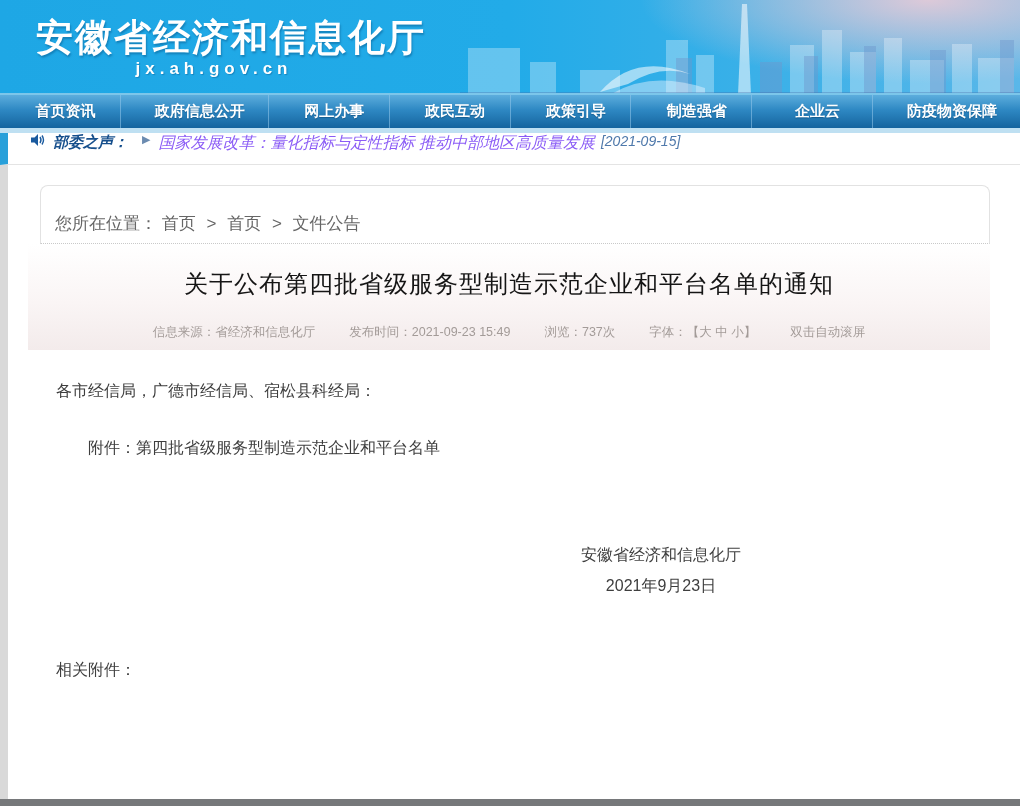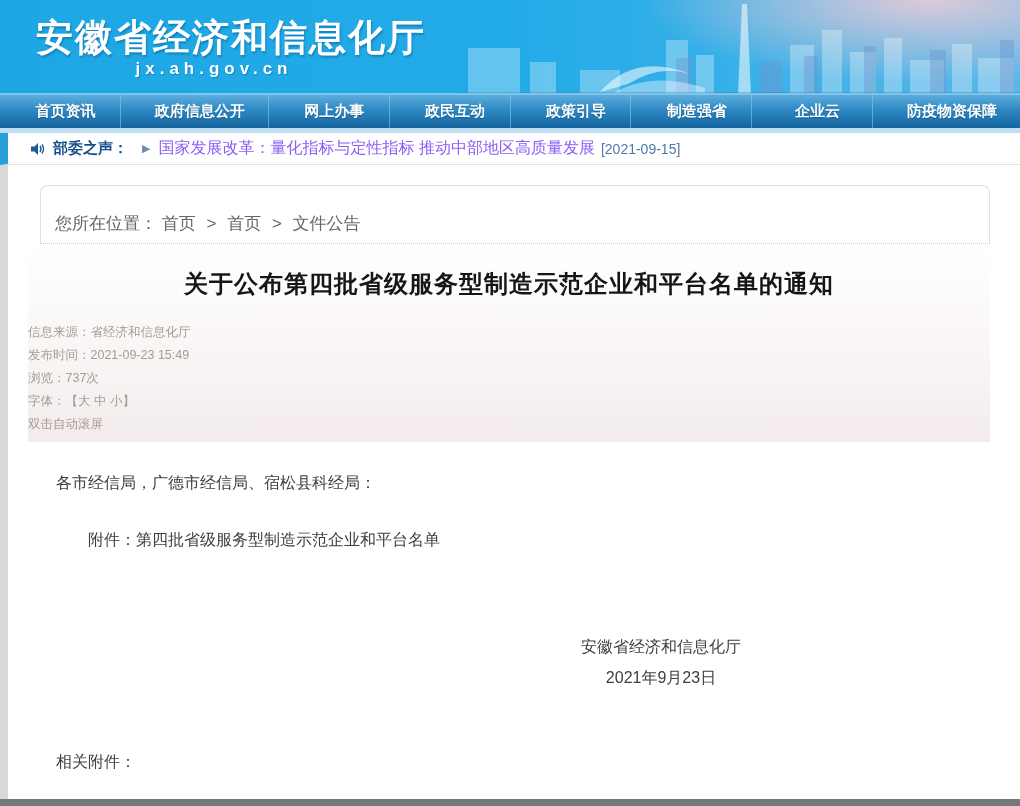--- a/index.html
+++ b/index.html
@@ -23,41 +23,41 @@
   .main-nav { display:flex; height:33px;
     background:linear-gradient(180deg,#5caddd 0%,#2e88c3 45%,#15649e 100%); }
   .nav-item { flex:1; display:flex; align-items:center; justify-content:center; color:#ffffff;
     font-size:15px; font-weight:bold; text-decoration:none; cursor:pointer;
     border-right:1px solid rgba(150,200,235,0.55); text-shadow:0 1px 1px rgba(0,50,90,0.4);padding-left:11px; }
   .nav-item:last-child { border-right:none; }
   .nav-item.wide { flex:1.25; }
   .nav-substrip { height:5px; background:#bfe0f2; }
 
   
-  .ticker { display:flex; align-items:center; height:32px; background:#ffffff;
-    border-bottom:1px solid #e4e4e4; border-left:8px solid #28a0da; padding-left:22px; }
+  .ticker { display:flex; height:32px; background:#ffffff;
+    border-bottom:1px solid #e4e4e4; border-left:8px solid #28a0da; padding-left:22px;font-style:italic; }
   .ticker-label { color:#164f8c; font-weight:bold; font-size:15px; margin-left:8px; }
   .ticker-arrow { color:#6b8bb0; font-size:11px; margin:0 8px 0 14px; }
   .ticker-link { color:#8b5cf6; font-size:16px; text-decoration:none; cursor:pointer; }
   .ticker-date { color:#4f79ab; font-size:14px; margin-left:6px; }
 
   
   .main { position:relative; height:634px; border-left:8px solid #d9d9d9; background:#ffffff; overflow:hidden; }
 
   .breadcrumb-box { margin:20px 30px 0 32px; padding:26px 14px 8px 14px; border:1px solid #e2e2e2;
     border-bottom:1px dotted #c9c9c9; border-radius:8px 8px 0 0; color:#666666; font-size:17px; }
   .breadcrumb-box a { color:#666666; text-decoration:none; cursor:pointer; }
   .crumb-sep { margin:0 6px; }
 
   .title-block { margin:0 30px 0 20px; padding-top:24px;
     background:linear-gradient(180deg,#ffffff 0%,#faf5f5 55%,#f3ebeb 100%); }
-  .article-title { text-align:center; font-size:24px; font-weight:bold; color:#151515; letter-spacing:1px; }
+  .article-title { text-align:center; font-size:24px; font-weight:normal; color:#151515; letter-spacing:1px; }
   .doc-number { text-align:center; margin-top:13px; font-size:15px; color:#7e7e7e; }
-  .meta-row { display:flex; justify-content:center; gap:6px; margin-top:16px; padding:8px 0 9px 0;
-    font-size:12.5px; color:#a39b98;flex-direction:column; }
+  .meta-row { display:flex; justify-content:center; gap:34px; margin-top:16px; padding:8px 0 9px 0;
+    font-size:12.5px; color:#a39b98; }
   .meta-row .font-opts { cursor:pointer; }
 
   .article-body { padding:26px 42px 0 48px; font-size:16px; color:#3e3e3e; }
   .salutation { line-height:30px; }
   .para { margin-top:25px; line-height:31px; text-indent:2em; text-align:justify; }
   .attach-line { margin-top:27px; line-height:30px; text-indent:2em; }
   .signature { margin-top:76px; margin-left:465px; width:280px; text-align:center; line-height:31px; }
   .related { margin-top:54px; }
   .related-heading { line-height:30px; }
 

